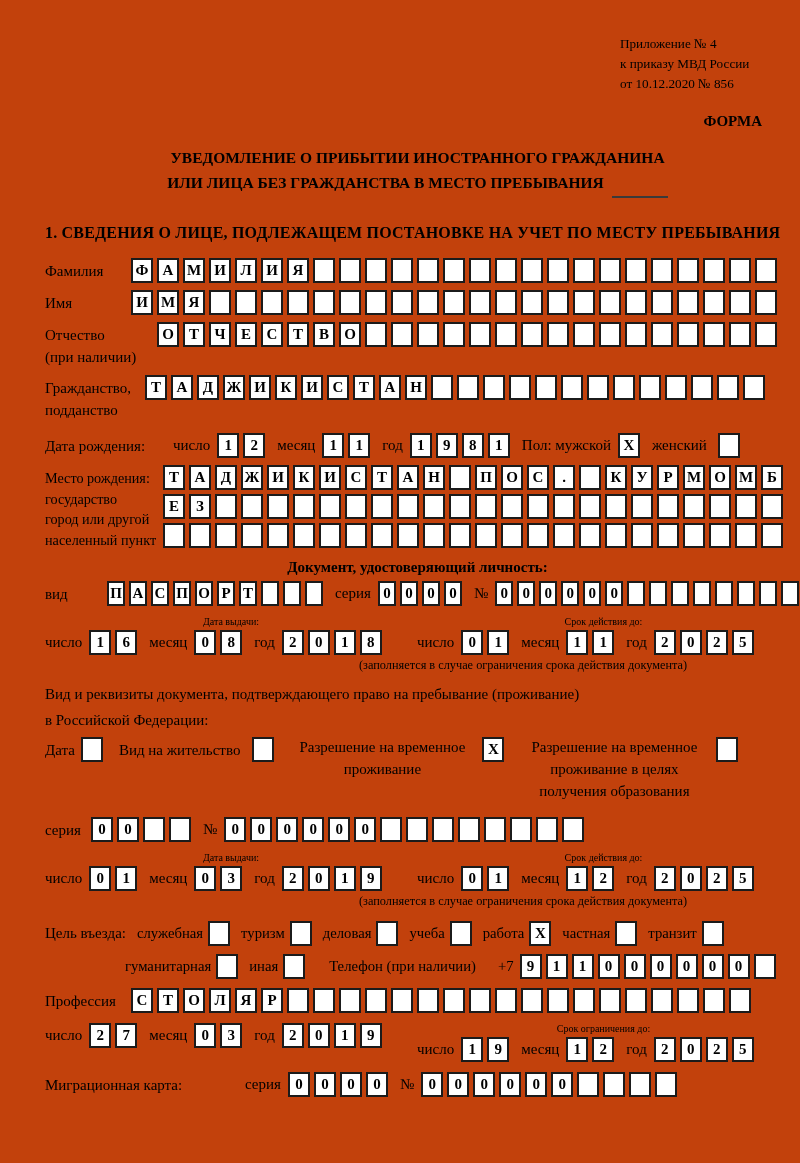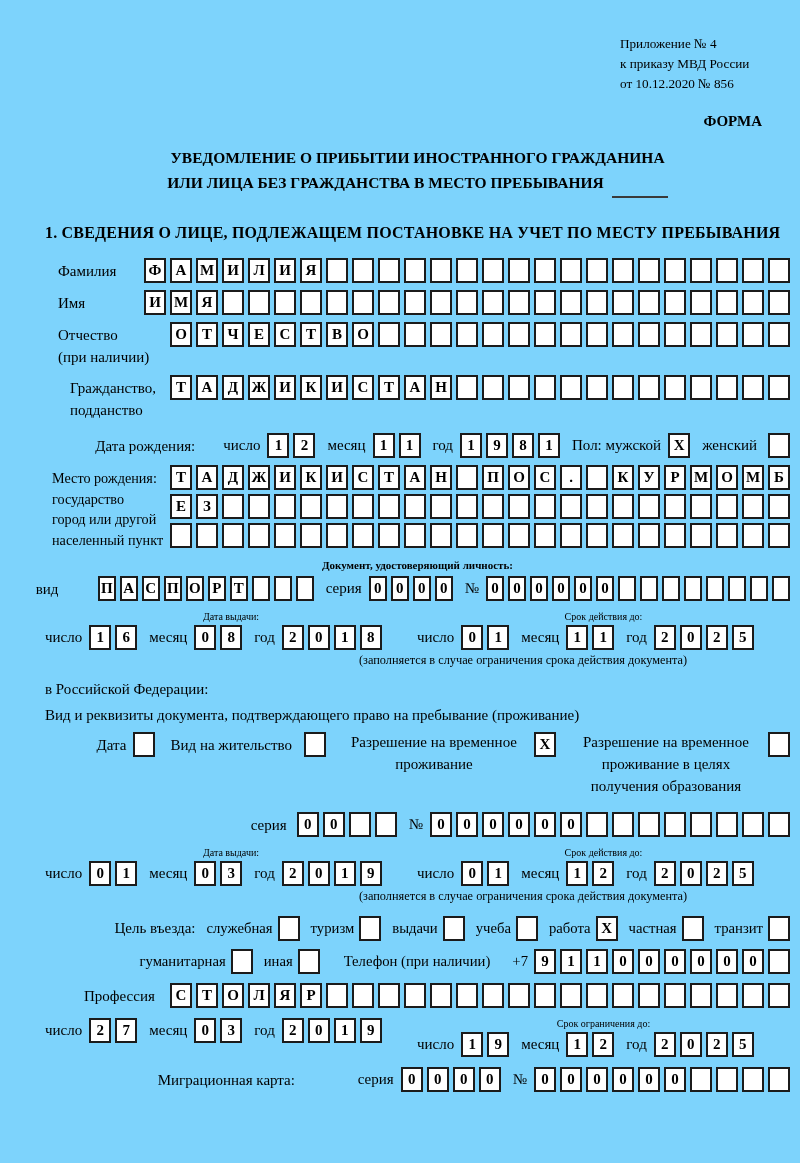--- a/index.html
+++ b/index.html
@@ -1,54 +1,54 @@
 <!DOCTYPE html>
 <html><head>
 <meta charset="utf-8">
 <style>
   * { box-sizing: border-box; }
   html,body { margin:0; padding:0; background:#fff; }
   .page {
     width:800px; height:1163px; overflow:hidden; position:relative;
-    background:#7dd3fc; color:#000;
+    background:#c2410c; color:#000;
     font-family:"Liberation Serif", serif;
     padding:34px 10px 0 45px;
   }
   
   .cells { display:inline-flex; gap:4px; vertical-align:top; flex:0 0 auto; }
   .cell {
     flex:0 0 auto; width:22px; height:25px; border:2px solid #1b1b1b;
     display:inline-flex; align-items:center; justify-content:center;
     font-size:15px; font-weight:700; background:#fff; line-height:1;
   }
   .cells-sm .cell { width:18px; }
   .cbx { margin-left:6px; }
   
-  .frow { display:flex; align-items:flex-start; margin-top:7px;justify-content:flex-end; }
+  .frow { display:flex; align-items:flex-start; margin-top:7px; }
   .flabel { font-size:15px; line-height:1.45; padding-top:3px; flex:0 0 auto; }
   .w86 { width:86px; } .w112 { width:112px; } .w100 { width:100px; }
   .w118 { width:118px; } .w200 { width:200px; }
   .stack3 > .cells { display:flex; margin-top:4px; }
   .stack3 > .cells:first-child { margin-top:0; }
   .dlab { font-size:15px; padding-top:4px; margin:0 7px 0 12px; flex:0 0 auto; }
   .dateline { display:flex; align-items:flex-start; }
   .dateline .dlab:first-child { margin-left:0; }
   .dp { display:flex; margin-top:10px; }
   .dp-left { width:372px; flex:0 0 auto; }
   .dp-right { flex:1; }
   .dp-head { text-align:center; font-size:10px; margin-bottom:3px; }
   .dp-note { font-size:12.3px; margin-top:3px; white-space:nowrap; margin-left:-58px; }
   
   .apx { margin-left:575px; font-size:13.2px; line-height:1.5; }
   .apx2 { margin-left:575px; font-size:13.2px; line-height:1.5; margin-top:7px; }
   .forma { text-align:right; font-weight:700; font-size:15px; margin-top:20px; padding-right:28px; }
   .ttl { text-align:center; font-weight:700; font-size:15.5px; line-height:1.6; margin-top:16px; }
   .blank-line { display:inline-block; width:56px; border-bottom:2.5px solid #3a3a3a; margin-left:8px; }
   .sect { font-weight:700; font-size:16px; margin-top:26px; letter-spacing:0.2px; }
-  .dochead { text-align:center; font-weight:700; font-size:11px; margin-top:9px; }
+  .dochead { text-align:center; font-weight:700; font-size:15px; margin-top:9px; }
   .intro { font-size:15px; margin-top:9px; line-height:1.7; }
   .optlabel { text-align:center; font-size:15px; line-height:1.45; margin-left:14px; flex:0 0 auto; }
   .plab { font-size:14.7px; padding-top:4px; margin-left:11px; flex:0 0 auto; }
   .plab.first { margin-left:0; }
   .pbx { margin-left:5px; }
 </style>
 </head>
 <body>
 
 <div class="page">
@@ -396,22 +396,22 @@
             <span class="cell">0</span>
             <span class="cell">2</span>
             <span class="cell">5</span>
           </span>
       </div>
       <div class="dp-note">(заполняется в случае ограничения срока действия документа)</div>
     </div>
   </div>
 
   <div class="intro">
+    <div>Вид и реквизиты документа, подтверждающего право на пребывание (проживание)</div>
     <div>в Российской Федерации:</div>
-    <div>Вид и реквизиты документа, подтверждающего право на пребывание (проживание)</div>
   </div>
 
   <div class="frow" style="margin-top:4px">
     <span class="flabel">Дата</span>
     <span class="cell cbx"></span>
     <span class="flabel" style="margin-left:16px">Вид на жительство</span>
     <span class="cell cbx" style="margin-left:12px"></span>
     <div class="optlabel" style="width:188px">Разрешение на временное проживание</div>
     <span class="cell cbx">X</span>
     <div class="optlabel" style="width:192px">Разрешение на временное проживание в целях получения образования</div>
@@ -492,21 +492,21 @@
       <div class="dp-note">(заполняется в случае ограничения срока действия документа)</div>
     </div>
   </div>
 
   <div class="frow" style="margin-top:12px">
     <span class="plab first" style="font-size:15px">Цель въезда:</span>
     <span class="plab">служебная</span>
     <span class="cell cbx pbx"></span>
     <span class="plab">туризм</span>
     <span class="cell cbx pbx"></span>
-    <span class="plab">выдачи</span>
+    <span class="plab">деловая</span>
     <span class="cell cbx pbx"></span>
     <span class="plab">учеба</span>
     <span class="cell cbx pbx"></span>
     <span class="plab">работа</span>
     <span class="cell cbx pbx">X</span>
     <span class="plab">частная</span>
     <span class="cell cbx pbx"></span>
     <span class="plab">транзит</span>
     <span class="cell cbx pbx"></span>
   </div>

